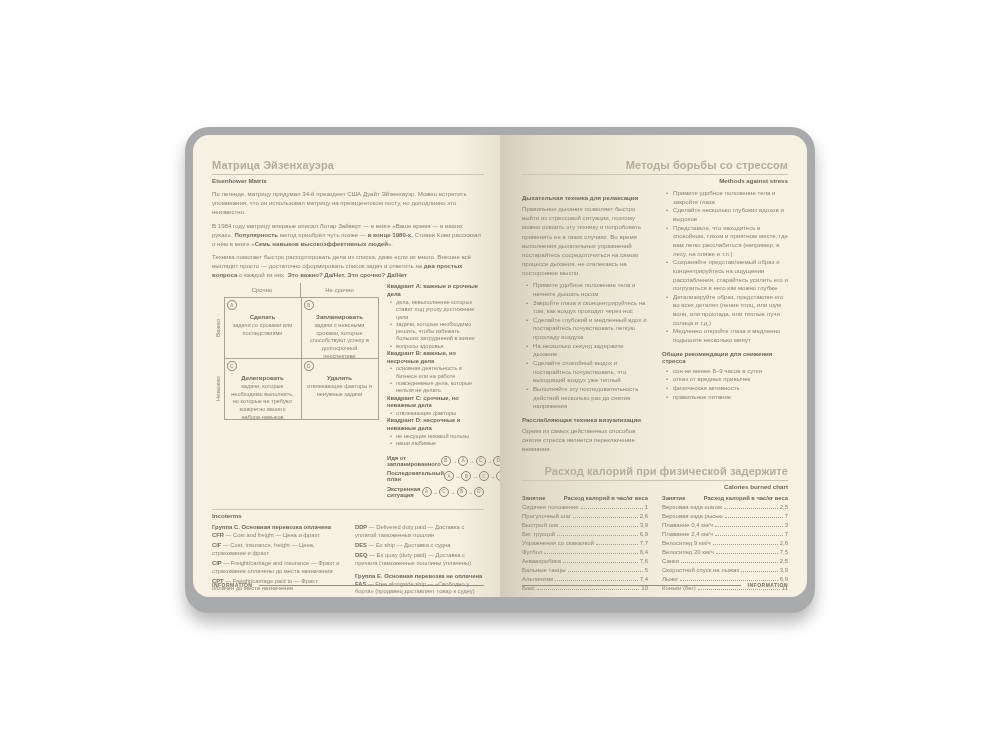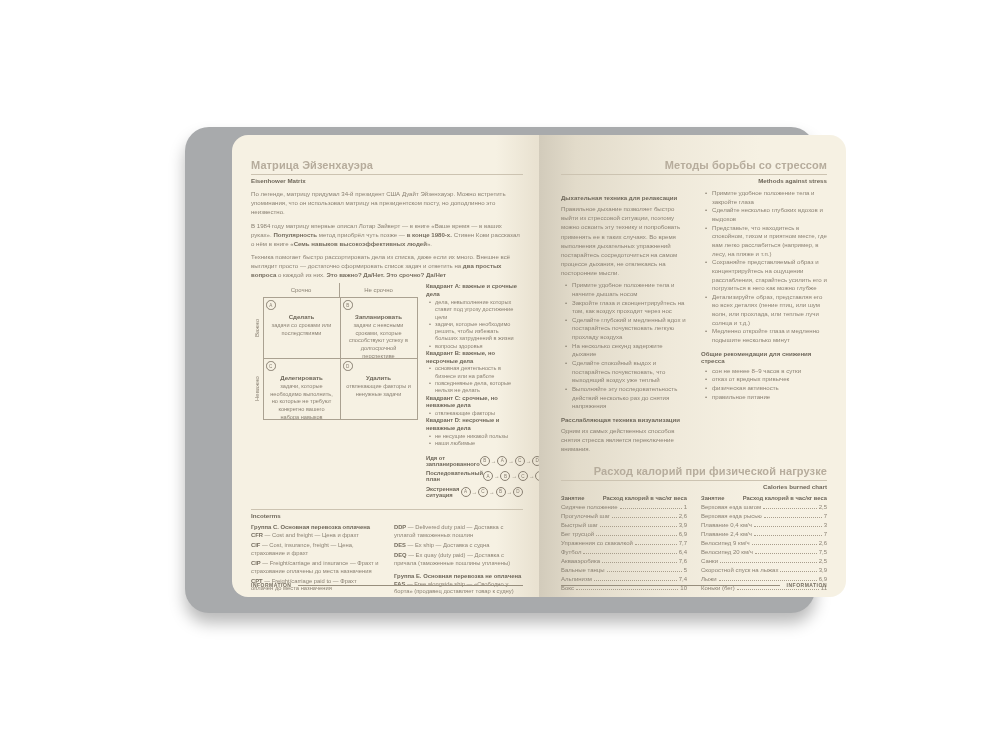--- a/index.html
+++ b/index.html
@@ -6,21 +6,21 @@
   body{
     width:1000px;height:750px;position:relative;background:#ffffff;
     font-family:"Liberation Sans", sans-serif;
     -webkit-font-smoothing:antialiased;
   }
   .cover{
     position:absolute;left:185px;top:127px;width:630px;height:486px;
     background:#a8aaac;border-radius:24px;
     box-shadow:0 10px 16px rgba(0,0,0,.28);
   }
-  .pages{position:absolute;left:193px;top:135px;width:614px;height:571px;display:flex;margin-left:39px;}
+  .pages{position:absolute;left:193px;top:135px;width:614px;height:571px;display:flex;}
   .page{width:307px;height:462px;position:relative;overflow:hidden;}
   .page.left{
     border-radius:16px 0 0 16px;
     background:linear-gradient(to right,#f6f1e3 0%,#f6f1e3 86%,#e9e2d1 99%);
   }
   .page.right{
     border-radius:0 16px 16px 0;
     background:linear-gradient(to right,#d2cbbb 0%,#e2dbca 12%,#efe9da 42%,#f6f1e3 72%);
   }
   .inner{position:absolute;top:0;bottom:0;left:0;right:0;padding:24px 16px 0 19px;}
@@ -347,21 +347,21 @@
               </div>
               <div class="bullet">
                 <span class="bmark">•</span>
                 <span>правильное питание</span>
               </div>
             </div>
         </div>
       </div>
 
       <div class="sec">
-        <h1 class="sec-title">Расход калорий при физической нагрузке</h1>
+        <h1 class="sec-title">Расход калорий при физической задержите</h1>
         <div class="rule"></div>
         <h2 class="sec-sub">Calories burned chart</h2>
         <div class="cal-cols">
           <div class="cal-col" id="cal-left">
               <div class="cal-h">
                 <span>Занятие</span>
                 <span>Расход калорий в час/кг веса</span>
               </div>
               <div class="lrow">
                 <span class="nm">Сидячее положение</span>

